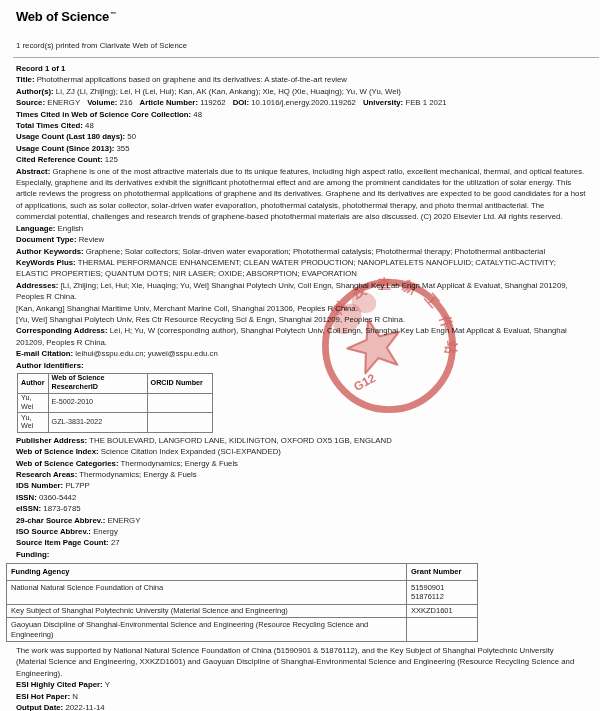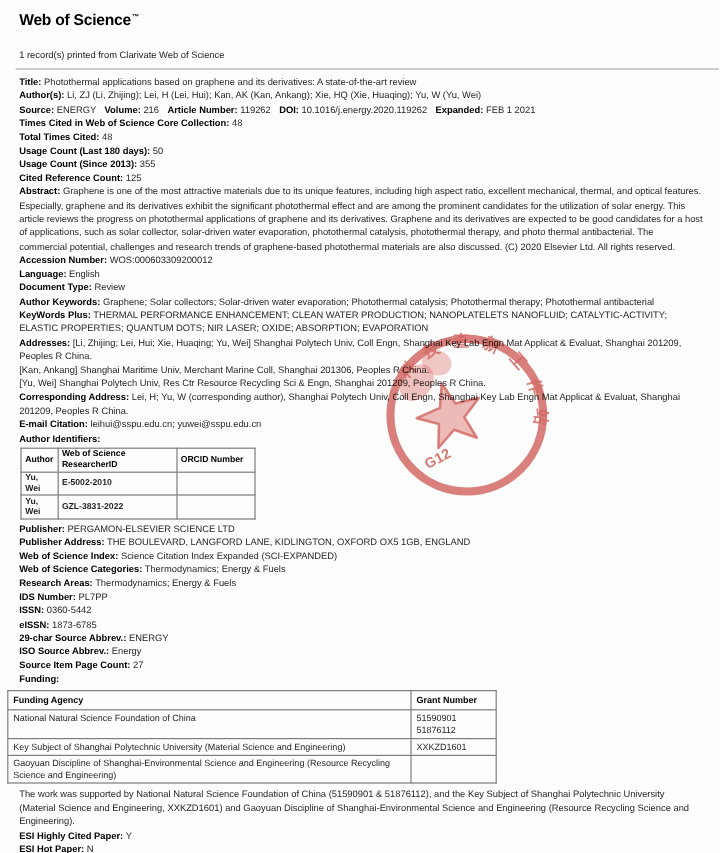--- a/index.html
+++ b/index.html
@@ -14,27 +14,27 @@
   .note{font-size:7.8px;margin-top:17px;color:#222;}
   hr.rule{border:none;border-top:1px solid #ababab;margin:7px 0 5px -3px;width:586px;height:0;}
   .heading{font-size:7.8px;font-weight:bold;color:#000;line-height:11.4px;margin-top:2px;}
   .line{font-size:7.8px;line-height:11.4px;color:#1f1f1f;}
   .line b{color:#000;}
   .pair{margin-right:7px;}
   table{border-collapse:collapse;}
   .id-table{margin:2px 0 2px 1px;}
   .id-table th,.id-table td{
     border:1px solid #7d7d7d;font-size:7.2px;line-height:8.8px;
-    padding:0.5px 3px;text-align:left;font-weight:bold;color:#1f1f1f;
+    padding:0.5px 3px;text-align:left;font-weight:normal;color:#1f1f1f;
   }
   .id-table th{font-weight:bold;color:#000;}
   .id-table td.c0,.id-table th.c0{width:22px;}
   .id-table td.c1,.id-table th.c1{width:92px;}
   .id-table td.c2,.id-table th.c2{width:58px;}
-  .fund-table{margin:3px 0 3px -10px;width:408px;table-layout:fixed;}
+  .fund-table{margin:3px 0 3px -10px;width:472px;table-layout:fixed;}
   .fund-table th,.fund-table td{
     border:1px solid #7d7d7d;font-size:7.5px;line-height:9.8px;
     padding:1.5px 4px;text-align:left;vertical-align:top;color:#1f1f1f;
   }
   .fund-table th{font-weight:bold;color:#000;padding-top:3px;padding-bottom:3px;}
   .fund-table .gcol{width:62px;margin-top:12px;}
   .fund-table td.grant{white-space:pre-line;}
   
   .stamp{
     position:absolute;left:316px;top:273px;width:146px;height:146px;
@@ -48,40 +48,40 @@
 <div class="page">
 
   <div class="logo">
     <span>Web of Science</span><span class="tm">™</span>
   </div>
 
   <div class="note">1 record(s) printed from Clarivate Web of Science</div>
 
   <hr class="rule">
 
+  <div class="heading">Record 1 of 1</div>
 
   <div>
 
   <div class="line"><b>Title:</b> <span>Photothermal applications based on graphene and its derivatives: A state-of-the-art review</span></div>
       <div class="line"><b>Author(s):</b> <span>Li, ZJ (Li, Zhijing); Lei, H (Lei, Hui); Kan, AK (Kan, Ankang); Xie, HQ (Xie, Huaqing); Yu, W (Yu, Wei)</span></div>
     </div>
 
   <div class="line">
     
-  <span class="pair"><b>Source:</b> <span>ENERGY</span></span><span class="pair"><b>Volume:</b> <span>216</span></span><span class="pair"><b>Article Number:</b> <span>119262</span></span><span class="pair"><b>DOI:</b> <span>10.1016/j.energy.2020.119262</span></span><span class="pair"><b>Expanded:</b> <span>FEB 1 2021</span></span></div>
+  <span class="pair"><b>Source:</b> <span>ENERGY</span></span><span class="pair"><b>Volume:</b> <span>216</span></span><span class="pair"><b>Article Number:</b> <span>119262</span></span><span class="pair"><b>DOI:</b> <span>10.1016/j.energy.2020.119262</span></span><span class="pair"><b>University:</b> <span>FEB 1 2021</span></span></div>
 
   <div>
 
   <div class="line"><b>Times Cited in Web of Science Core Collection:</b> <span>48</span></div>
       <div class="line"><b>Total Times Cited:</b> <span>48</span></div>
       <div class="line"><b>Usage Count (Last 180 days):</b> <span>50</span></div>
       <div class="line"><b>Usage Count (Since 2013):</b> <span>355</span></div>
       <div class="line"><b>Cited Reference Count:</b> <span>125</span></div>
       <div class="line"><b>Abstract:</b> <span>Graphene is one of the most attractive materials due to its unique features, including high aspect ratio, excellent mechanical, thermal, and optical features. Especially, graphene and its derivatives exhibit the significant photothermal effect and are among the prominent candidates for the utilization of solar energy. This article reviews the progress on photothermal applications of graphene and its derivatives. Graphene and its derivatives are expected to be good candidates for a host of applications, such as solar collector, solar-driven water evaporation, photothermal catalysis, photothermal therapy, and photo thermal antibacterial. The commercial potential, challenges and research trends of graphene-based photothermal materials are also discussed. (C) 2020 Elsevier Ltd. All rights reserved.</span></div>
-      <div class="line"><b>Accession Number:</b> <span>WOS:000603309200012</span></div>
       <div class="line"><b>Language:</b> <span>English</span></div>
       <div class="line"><b>Document Type:</b> <span>Review</span></div>
       <div class="line"><b>Author Keywords:</b> <span>Graphene; Solar collectors; Solar-driven water evaporation; Photothermal catalysis; Photothermal therapy; Photothermal antibacterial</span></div>
       <div class="line"><b>KeyWords Plus:</b> <span>THERMAL PERFORMANCE ENHANCEMENT; CLEAN WATER PRODUCTION; NANOPLATELETS NANOFLUID; CATALYTIC-ACTIVITY; ELASTIC PROPERTIES; QUANTUM DOTS; NIR LASER; OXIDE; ABSORPTION; EVAPORATION</span></div>
       <div class="line"><b>Addresses:</b> <span>[Li, Zhijing; Lei, Hui; Xie, Huaqing; Yu, Wei] Shanghai Polytech Univ, Coll Engn, Shanghai Key Lab Engn Mat Applicat &amp; Evaluat, Shanghai 201209, Peoples R China.</span></div>
       <div class="line"><b></b> <span>[Kan, Ankang] Shanghai Maritime Univ, Merchant Marine Coll, Shanghai 201306, Peoples R China.</span></div>
       <div class="line"><b></b> <span>[Yu, Wei] Shanghai Polytech Univ, Res Ctr Resource Recycling Sci &amp; Engn, Shanghai 201209, Peoples R China.</span></div>
       <div class="line"><b>Corresponding Address:</b> <span>Lei, H; Yu, W (corresponding author), Shanghai Polytech Univ, Coll Engn, Shanghai Key Lab Engn Mat Applicat &amp; Evaluat, Shanghai 201209, Peoples R China.</span></div>
       <div class="line"><b>E-mail Citation:</b> <span>leihui@sspu.edu.cn; yuwei@sspu.edu.cn</span></div>
       <div class="line"><b>Author Identifiers:</b> <span></span></div>
@@ -105,21 +105,20 @@
         <tr>
         <td class="c0">Yu, Wei</td>
         <td class="c1">GZL-3831-2022</td>
         <td class="c2"></td>
       </tr>
       </tbody>
   </table>
 
   <div>
 
-  <div class="line"><b>Publisher:</b> <span>PERGAMON-ELSEVIER SCIENCE LTD</span></div>
       <div class="line"><b>Publisher Address:</b> <span>THE BOULEVARD, LANGFORD LANE, KIDLINGTON, OXFORD OX5 1GB, ENGLAND</span></div>
       <div class="line"><b>Web of Science Index:</b> <span>Science Citation Index Expanded (SCI-EXPANDED)</span></div>
       <div class="line"><b>Web of Science Categories:</b> <span>Thermodynamics; Energy &amp; Fuels</span></div>
       <div class="line"><b>Research Areas:</b> <span>Thermodynamics; Energy &amp; Fuels</span></div>
       <div class="line"><b>IDS Number:</b> <span>PL7PP</span></div>
       <div class="line"><b>ISSN:</b> <span>0360-5442</span></div>
       <div class="line"><b>eISSN:</b> <span>1873-6785</span></div>
       <div class="line"><b>29-char Source Abbrev.:</b> <span>ENERGY</span></div>
       <div class="line"><b>ISO Source Abbrev.:</b> <span>Energy</span></div>
       <div class="line"><b>Source Item Page Count:</b> <span>27</span></div>

